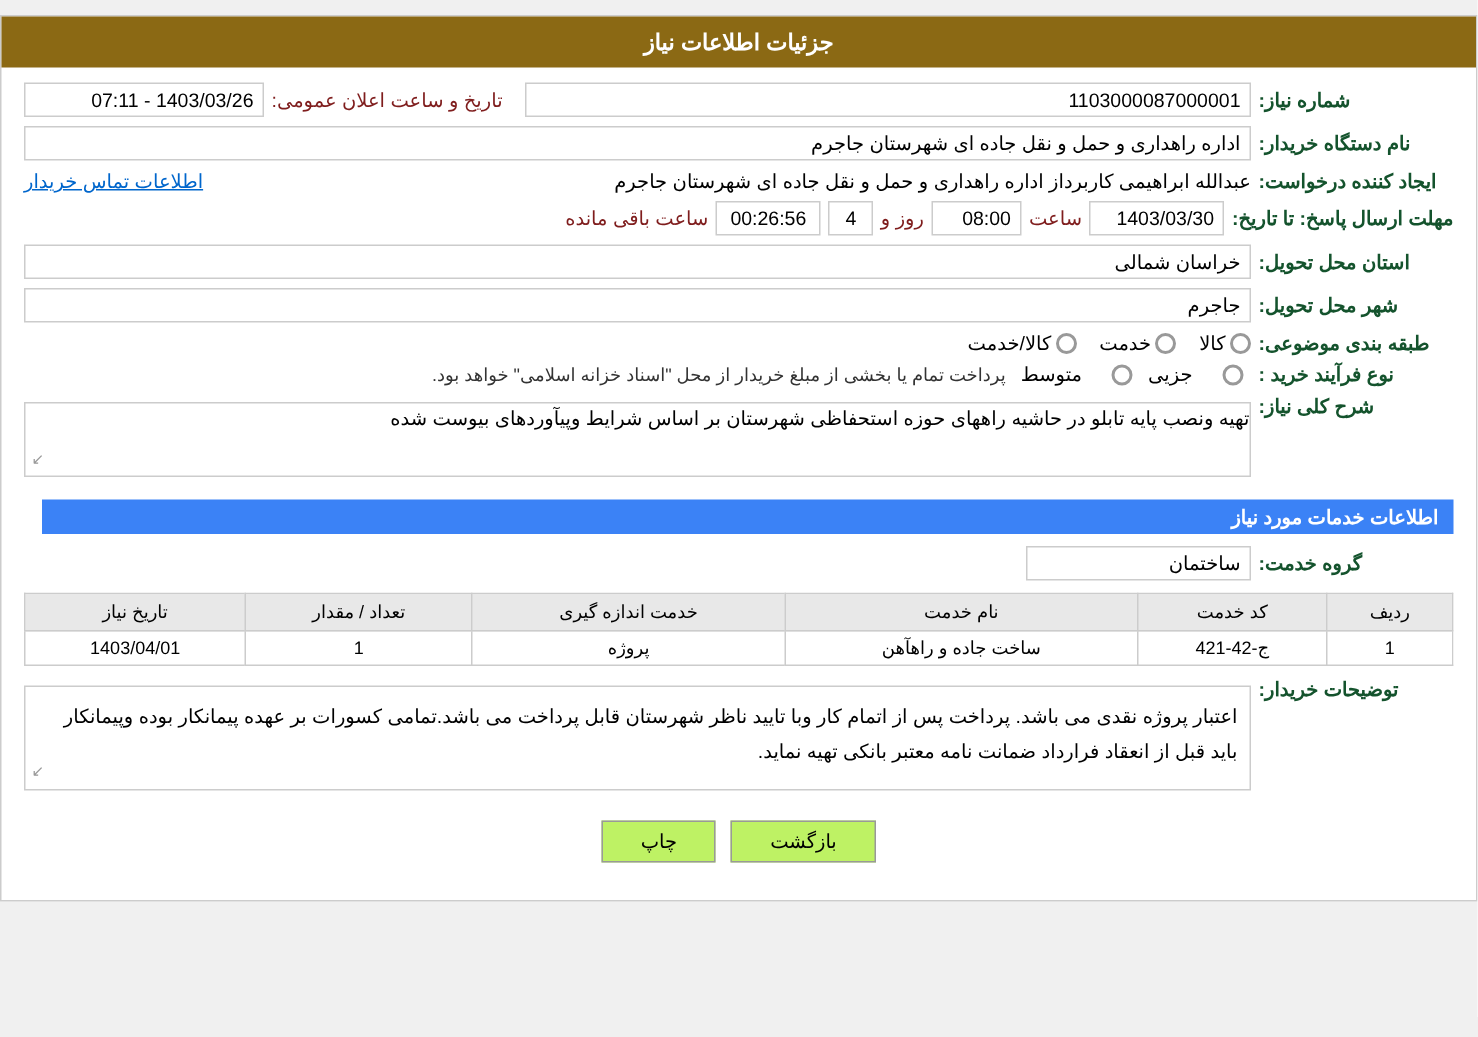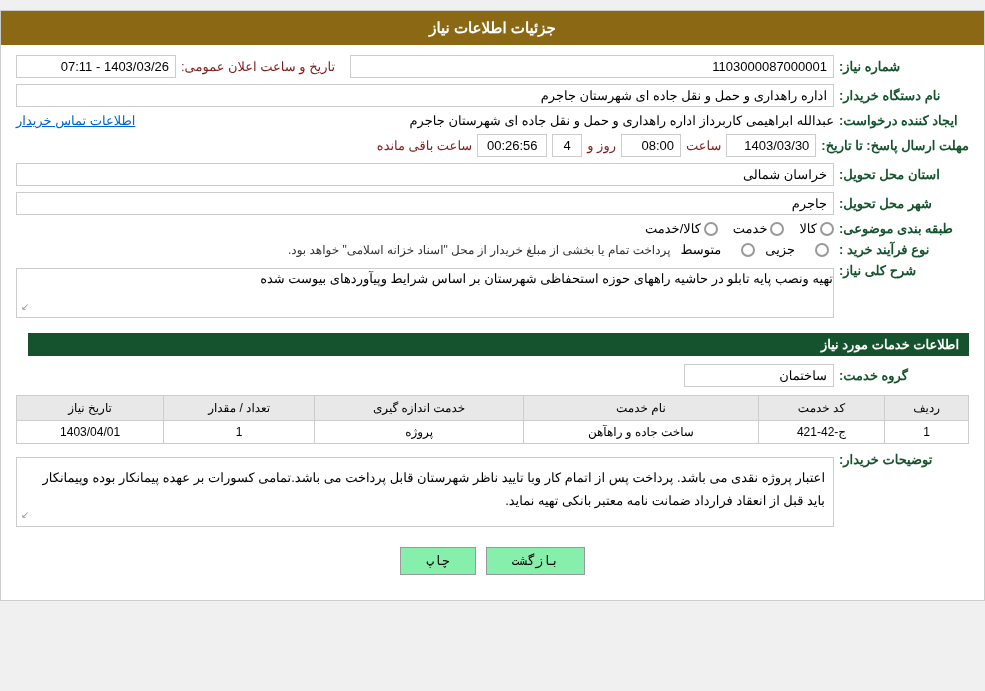--- a/index.html
+++ b/index.html
@@ -20,21 +20,21 @@
       color: #fff;
       text-align: center;
       padding: 8px 12px;
       font-size: 15px;
       font-weight: bold;
     }
     .content {
       padding: 10px 15px;
     }
     .section-title {
-      background: #14532d;
+      background: #3b82f6;
       color: #fff;
       padding: 4px 10px;
       font-weight: bold;
       margin: 10px 0 8px 12px;
       font-size: 13px;
     }
     .info-row {
       display: flex;
       align-items: center;
       margin-bottom: 6px;
@@ -176,23 +176,23 @@
     .buttons-row {
       display: flex;
       justify-content: center;
       gap: 10px;
       margin: 15px 0;
     }
     .btn {
       padding: 5px 25px;
       border: 1px solid #999;
       cursor: pointer;
-      font-family: Liberation Mono, monospace;
+      font-family: Liberation Serif, serif;
       font-size: 13px;
-      background: #86efac;
+      background: #bef264;
     }
   </style>
 </head>
 <body>
 
 <div class="page-wrapper">
   <div class="header-bar">
     <span>جزئیات اطلاعات نیاز</span>
   </div>
 

